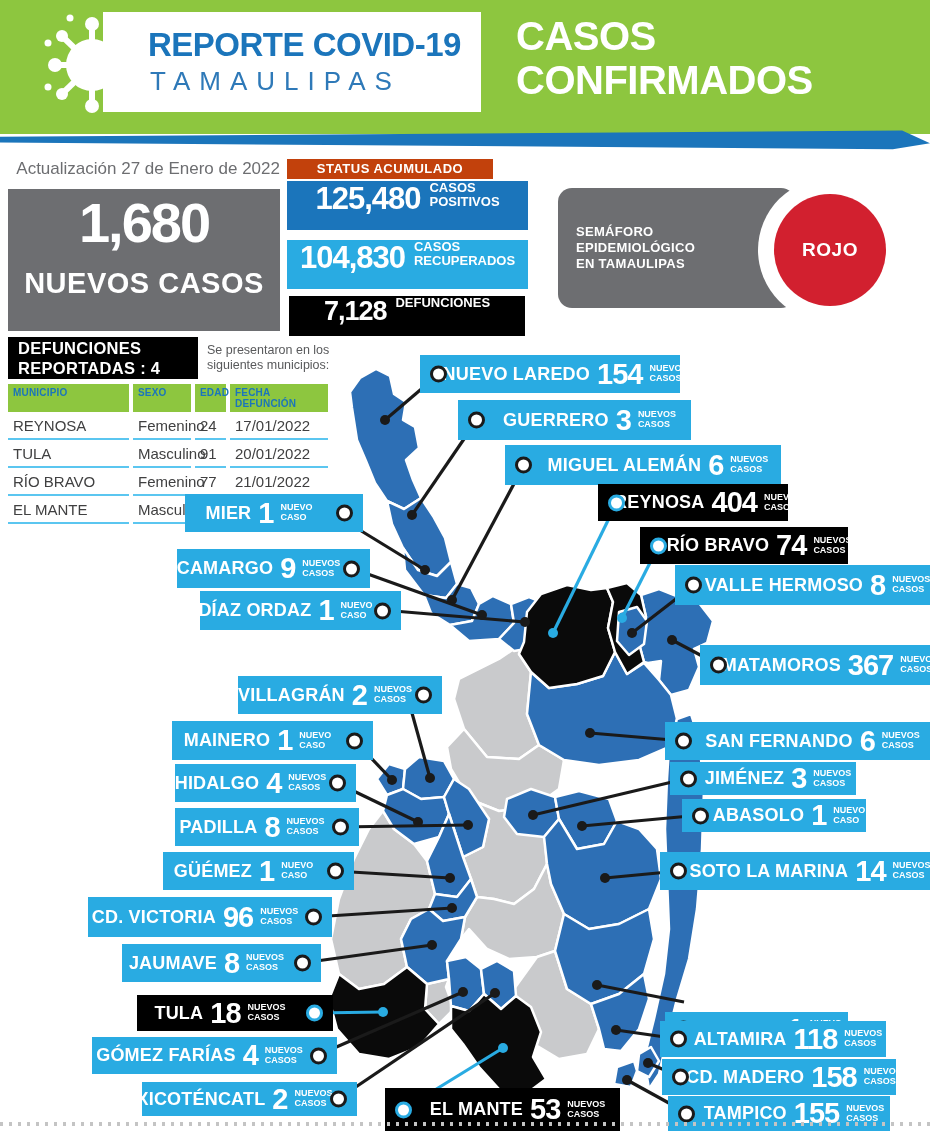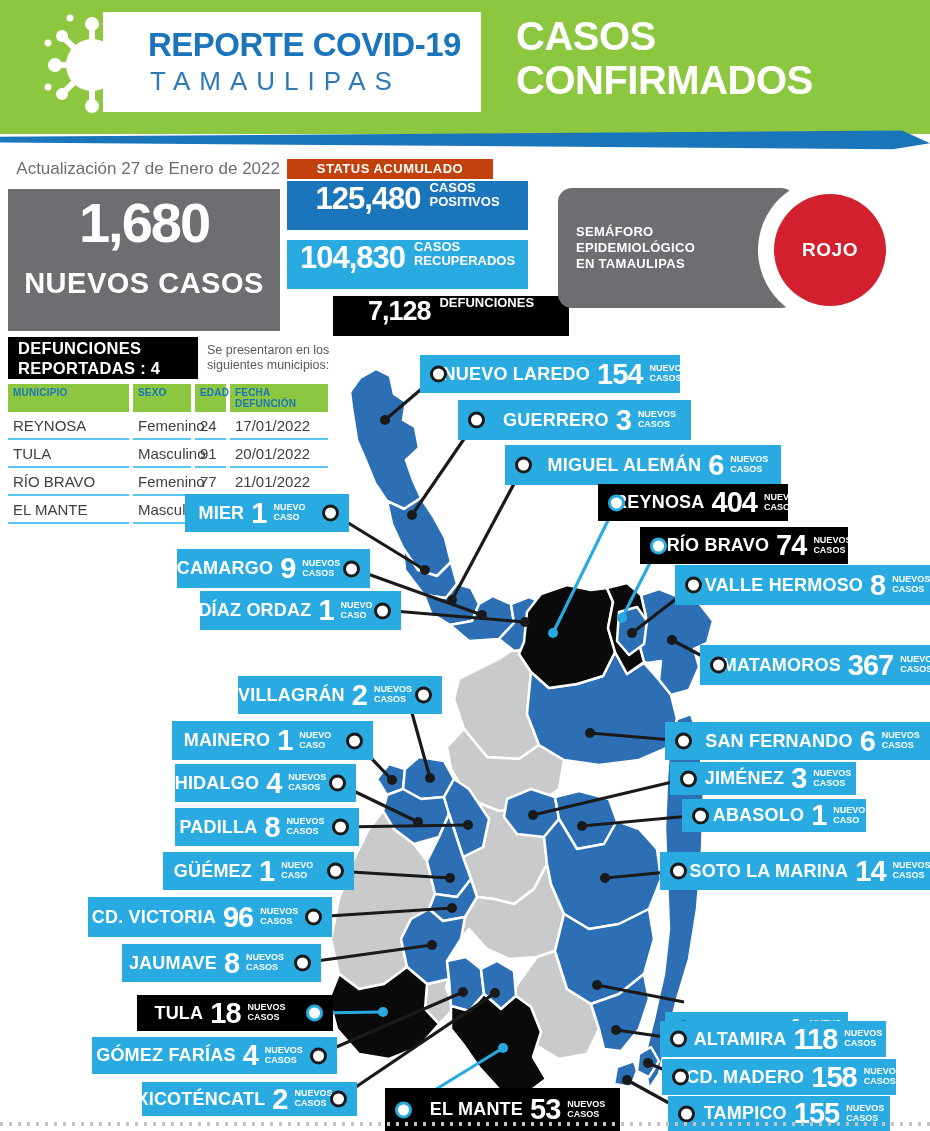--- a/index.html
+++ b/index.html
@@ -20,21 +20,21 @@
   #newcases{position:absolute;left:8px;top:189px;width:272px;height:142px;background:#6D6E71;color:#fff;text-align:center;}
   #newcases .big{font-size:56px;font-weight:800;line-height:1.0;margin-top:6px;letter-spacing:-2px;}
   #newcases .sub{font-size:29px;font-weight:700;margin-top:16px;letter-spacing:0.5px;}
   #status-title{position:absolute;left:287px;top:159px;width:206px;height:20px;background:#c2410c;color:#fff;
                 font-size:13px;font-weight:800;text-align:center;line-height:20px;letter-spacing:0.5px;}
   .statbar{position:absolute;left:287px;width:241px;height:49px;color:#fff;display:flex;align-items:flex-start;justify-content:center;gap:9px;}
   .statbar .v{font-size:31px;font-weight:800;letter-spacing:-1px;}
   .statbar .l{font-size:13px;font-weight:700;line-height:1.05;text-align:left;}
   #stat-pos{top:181px;background:#1B75BB;}
   #stat-rec{top:240px;background:#29ABE2;}
-  #stat-def{top:296px;background:#000000;height:40px;left:289px;width:236px;margin-left:44px;}
+  #stat-def{top:296px;background:#000000;height:40px;left:289px;width:236px;}
   #stat-def .v{font-size:27px;}
 
   
   #semaforo{position:absolute;left:558px;top:188px;width:219px;height:120px;background:#6D6E71;border-radius:14px;
             color:#fff;font-size:13px;font-weight:800;display:flex;flex-direction:column;justify-content:center;
             padding-left:18px;line-height:1.25;letter-spacing:0.3px;}
   #light-outer{position:absolute;left:758px;top:178px;width:144px;height:144px;background:#fff;border-radius:50%;}
   #light-red{position:absolute;left:774px;top:194px;width:112px;height:112px;background:#D2202F;border-radius:50%;
              color:#ffffff;font-size:19px;font-weight:800;display:flex;align-items:center;justify-content:center;letter-spacing:0.5px;}
 
@@ -366,21 +366,21 @@
     <span class="nm">TAMPICO</span>
       <span class="val">155</span>
     <span class="unit"><span>NUEVOS</span><br><span>CASOS</span></span>
   </div>
   <div class="mlabel black-bg dot-left" style="left:385px;top:1088px;width:235px;height:43px">
     <span class="dotring"></span>
     <span class="nm">EL MANTE</span>
       <span class="val">53</span>
     <span class="unit"><span>NUEVOS</span><br><span>CASOS</span></span>
   </div>
-  <div class="mlabel blue-bg dot-right" style="left:185px;top:494px;width:164px;height:38px">
+  <div class="mlabel blue-bg dot-right" style="left:185px;top:494px;width:178px;height:38px">
     <span class="nm">MIER</span>
       <span class="val">1</span>
     <span class="unit"><span>NUEVO</span><br><span>CASO</span></span>
     <span class="dotring"></span>
   </div>
   <div class="mlabel blue-bg dot-right" style="left:177px;top:549px;width:193px;height:39px">
     <span class="nm">CAMARGO</span>
       <span class="val">9</span>
     <span class="unit"><span>NUEVOS</span><br><span>CASOS</span></span>
     <span class="dotring"></span>

